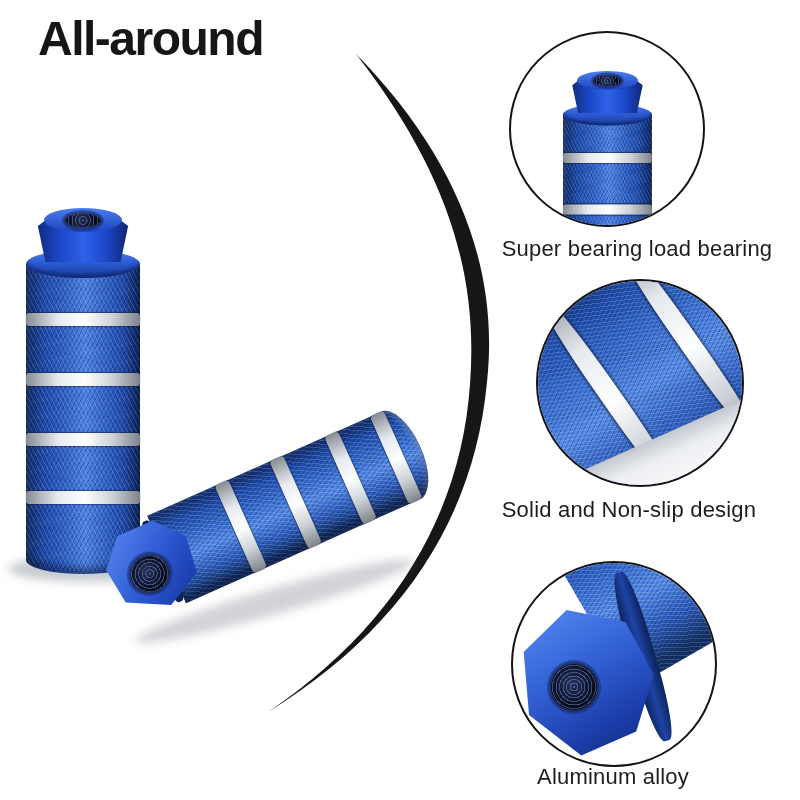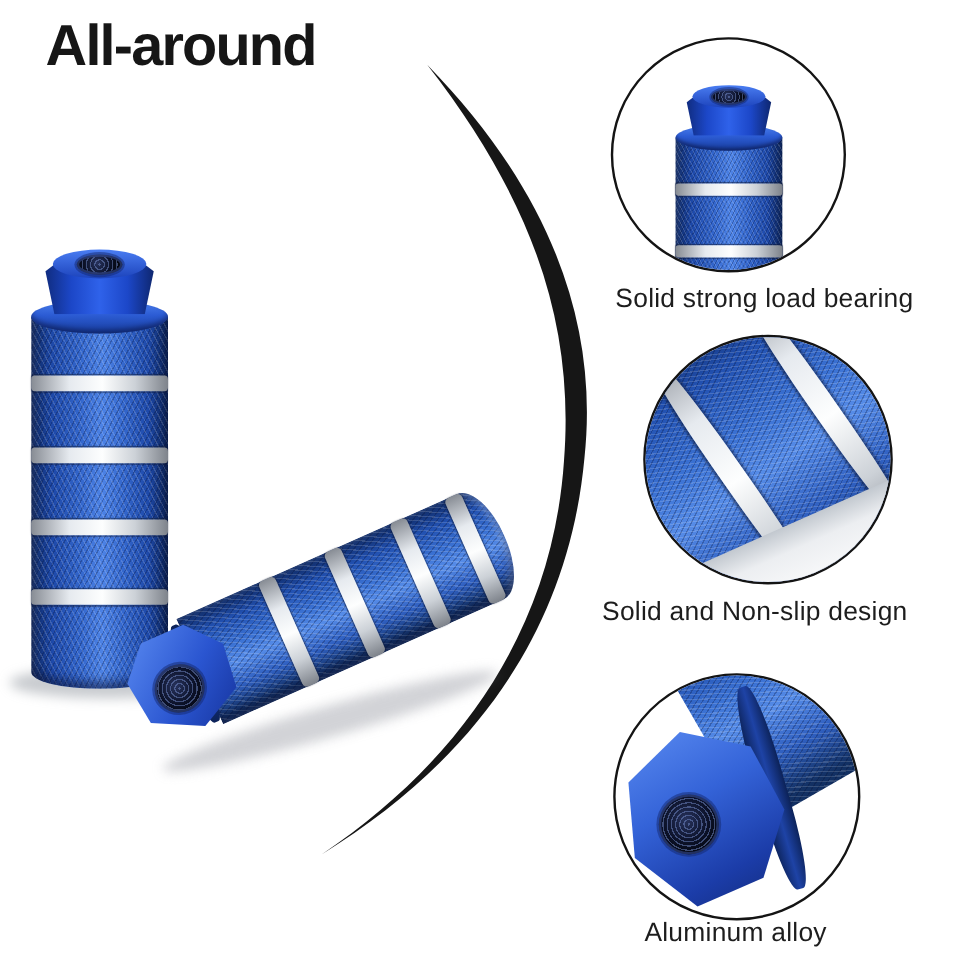--- a/index.html
+++ b/index.html
@@ -166,17 +166,17 @@
 
   <div class="callout c3">
     <div class="c3knurl knurlH"></div>
     <div class="c3collar"></div>
     <div class="c3hex"></div>
     <div class="hole" style="left:36px;top:99px;width:50px;height:50px;">
       <div class="threads"></div>
     </div>
   </div>
 
-  <div class="label" style="left:501px;top:236px;">Solid strong load bearing</div>
+  <div class="label" style="left:501px;top:236px;">Super bearing load bearing</div>
   <div class="label" style="left:477px;top:764px;">Aluminum alloy</div>
   <div class="label" style="left:493px;top:497px;">Solid and Non-slip design</div>
 
 </div>
 
 </body></html>

